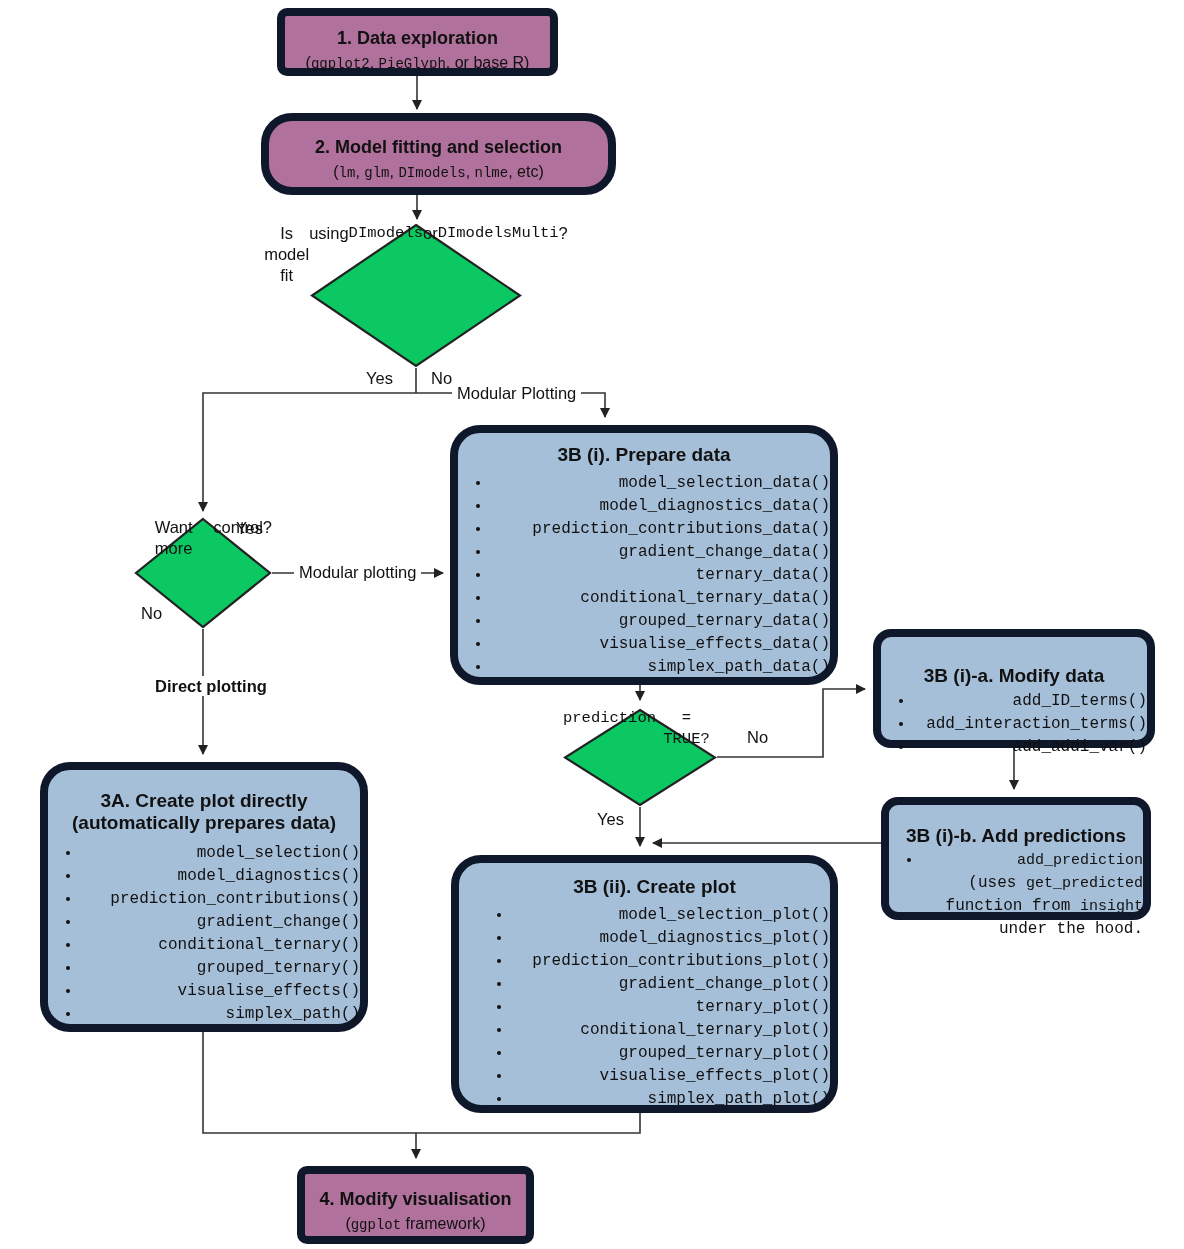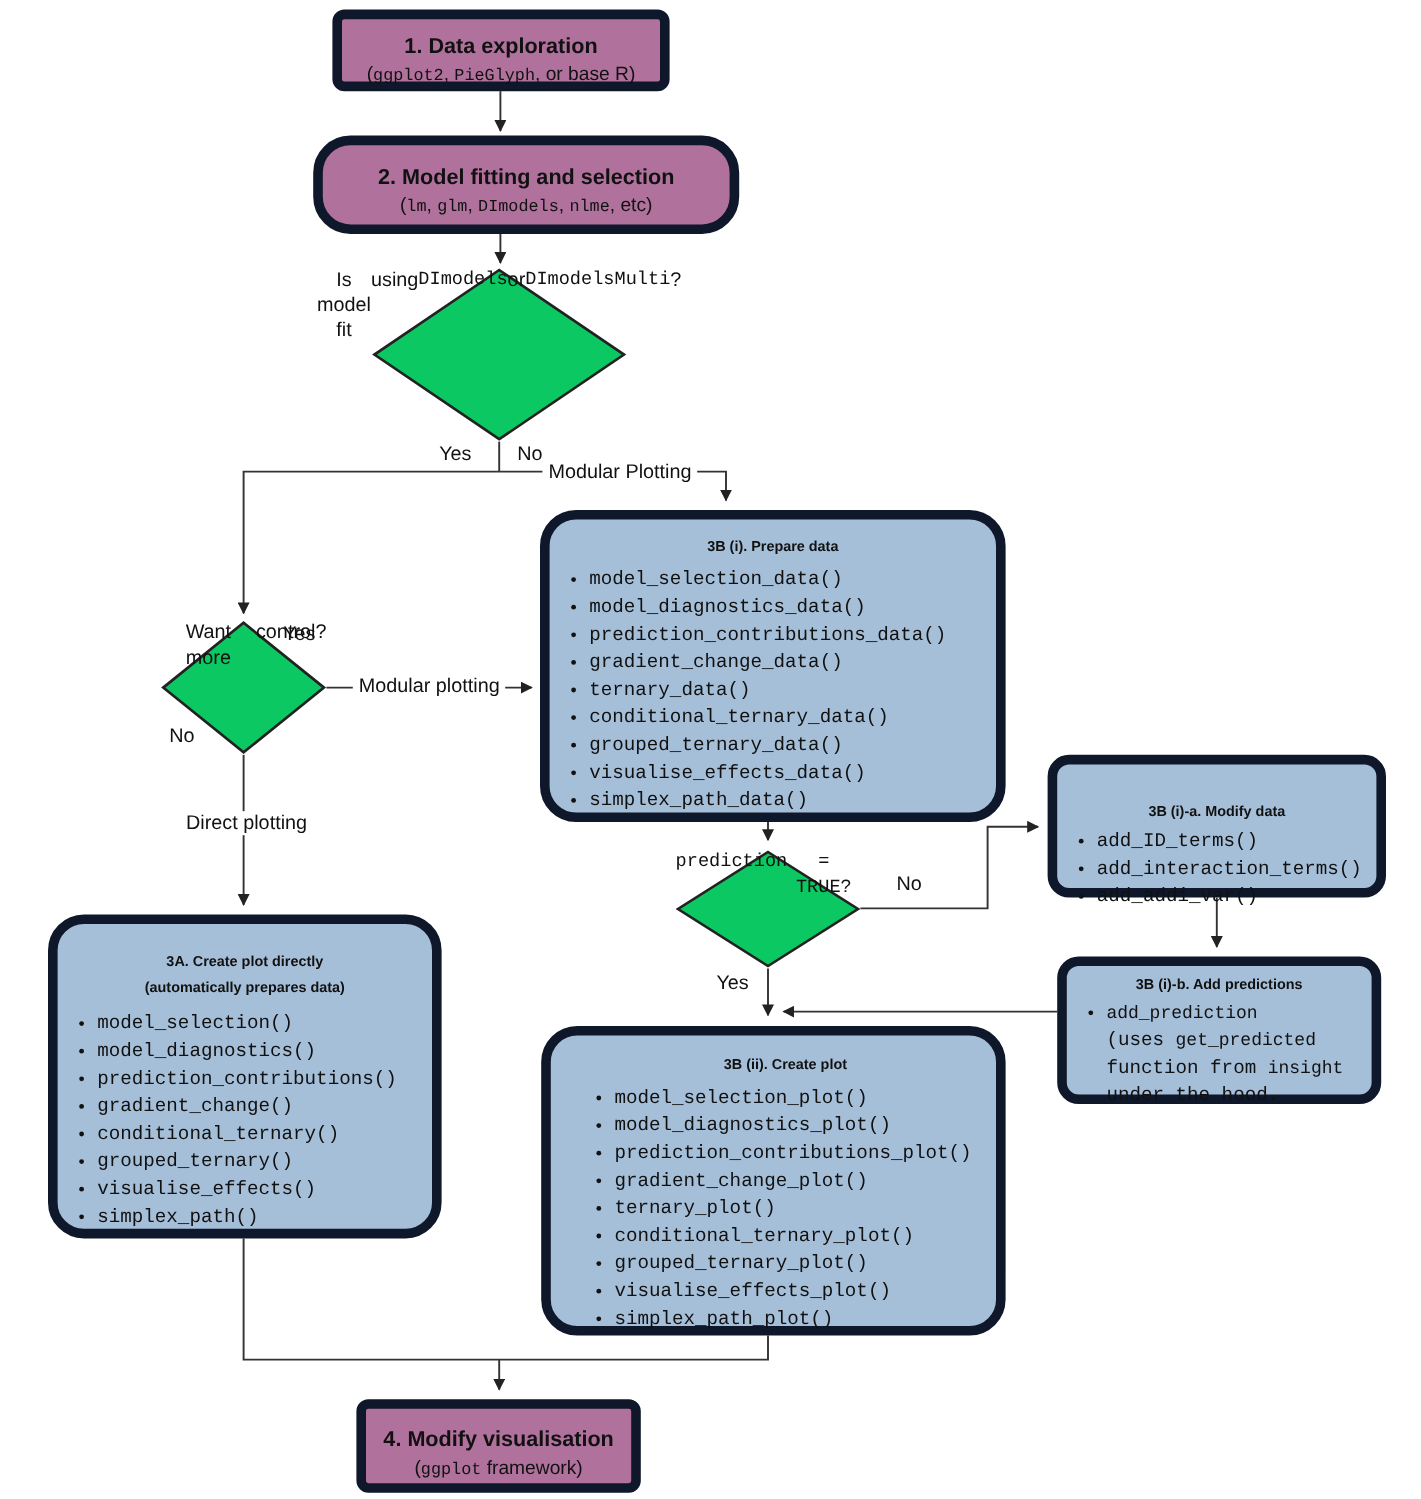--- a/index.html
+++ b/index.html
@@ -17,23 +17,23 @@
   .blue   { background:var(--blue); }
 
   .box-title   { font-weight:bold; font-size:18px; line-height:24px; }
   .box-sub     { font-size:16px; line-height:22px; margin-top:2px; }
   .box-sub .mono { font-size:14px; }
 
   .mono { font-family:"Liberation Mono","DejaVu Sans Mono",monospace; }
 
   .bigblue { border-radius:30px; }
   .smallblue { border-radius:18px; }
-  .blue .box-title { font-size:12px; line-height:22px; text-align:center; }
-
-  .bullets { margin:6px 0 0 0; padding-left:33px; text-align:left; list-style:disc; }
+  .blue .box-title { font-size:19px; line-height:22px; text-align:center; }
+
+  .bullets { margin:6px 0 0 0; padding-left:33px; text-align:right; list-style:disc; }
   .bullets li {
     font-family:"Liberation Mono","DejaVu Sans Mono",monospace;
     font-size:16px; line-height:23px; white-space:nowrap;
   }
   .rich-li { font-family:"Liberation Sans",sans-serif; font-size:16px; line-height:22px; white-space:nowrap; }
   .rich-li .mono { font-size:15px; }
 
   .diamond { position:absolute; z-index:2; }
   .diamond svg { position:absolute; left:0; top:0; display:block; }
   .dtext {
@@ -141,21 +141,21 @@
 
   <div class="node rbox blue smallblue" style="left:873px; top:629px; width:282px; height:119px; padding-top:28px;">
     <div class="box-title">3B (i)-a. Modify data</div>
     <ul class="bullets" style="margin-top:3px;">
         <li>add_ID_terms()</li>
         <li>add_interaction_terms()</li>
         <li>add_addi_var()</li>
       </ul>
   </div>
 
-  <div class="node rbox blue smallblue" style="left:881px; top:797px; width:270px; height:123px; padding-top:4px;">
+  <div class="node rbox blue smallblue" style="left:881px; top:797px; width:270px; height:123px; padding-top:20px;border-radius:17px;">
     <div class="box-title">3B (i)-b. Add predictions</div>
     <ul class="bullets" style="margin-top:2px;">
       <li class="rich-li"><span class="mono">add_prediction</span><br><span>(uses </span><span class="mono">get_predicted</span><br><span>function from </span><span class="mono">insight</span><br><span>under the hood.</span></li>
     </ul>
   </div>
 
   <div class="node rbox blue bigblue" style="left:40px; top:762px; width:328px; height:270px; padding-top:20px;">
     <div class="box-title">3A. Create plot directly</div>
     <div class="box-title">(automatically prepares data)</div>
     <ul class="bullets" style="margin-top:8px;">
@@ -189,17 +189,17 @@
     <div class="box-title">4. Modify visualisation</div>
     <div class="box-sub"><span>(</span><span class="mono">ggplot</span><span> framework)</span></div>
   </div>
 
   <div class="edge-label" style="left:366px; top:368px;">Yes</div>
   <div class="edge-label" style="left:431px; top:368px;">No</div>
   <div class="edge-label on-line" style="left:452px; top:383px;">Modular Plotting</div>
   <div class="edge-label" style="left:236px; top:518px;">Yes</div>
   <div class="edge-label on-line" style="left:294px; top:562px;">Modular plotting</div>
   <div class="edge-label" style="left:141px; top:603px;">No</div>
-  <div class="edge-label on-line" style="left:150px; top:676px;">Direct plotting</div>
+  <div class="edge-label on-line" style="left:150px; top:676px;font-weight:bold;">Direct plotting</div>
   <div class="edge-label" style="left:747px; top:727px;">No</div>
   <div class="edge-label" style="left:597px; top:809px;">Yes</div>
 
 </div>
 
 </body></html>

